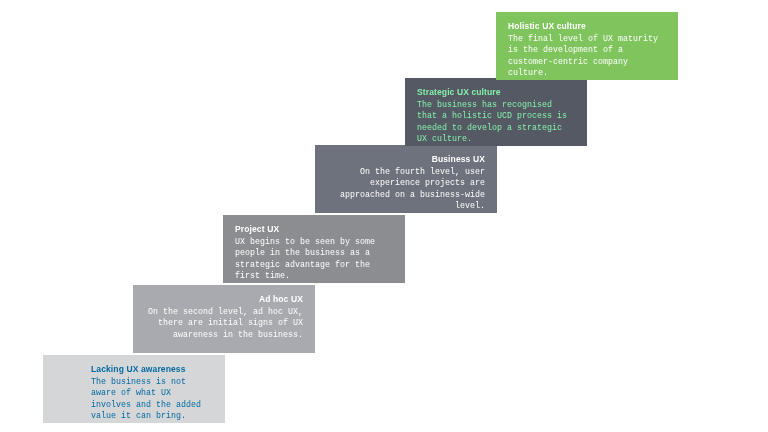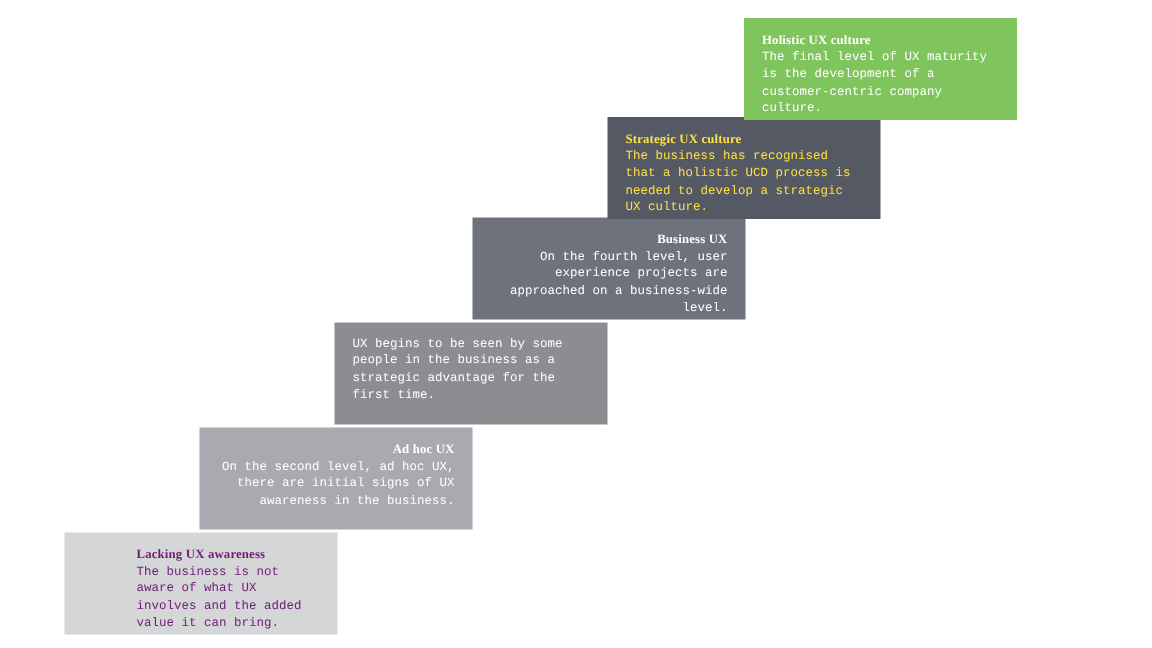--- a/index.html
+++ b/index.html
@@ -28,57 +28,57 @@
     overflow: hidden;
   }
   .step-title {
     display: block;
     font-size: 8.5px;
     font-weight: bold;
     line-height: 11.5px;
     letter-spacing: 0.12px;
     margin: 0 0 0.5px 0;
     white-space: nowrap;
-    font-family: Liberation Serif, serif;
   }
   .step-desc {
     display: block;
     font-size: 8.3px;
     font-weight: normal;
     line-height: 11.4px;
     letter-spacing: 0.02px;
     margin: 0;
     font-family: Liberation Mono, monospace;
   }
 </style>
 </head>
 <body>
 
 <div id="staircase" style="background: rgb(255, 255, 255);">
 
-  <div class="step" style="left: 43px; top: 355px; width: 182px; height: 68px; background: rgb(212, 214, 216); color: #701a75; padding-left: 48px;">
+  <div class="step" style="left: 43px; top: 355px; width: 182px; height: 68px; background: rgb(212, 214, 216); color: #0369a1; padding-left: 48px;">
     <span class="step-title">Lacking UX awareness</span>
     <span class="step-desc">The business is not aware of what UX involves and the added value it can bring.</span>
   </div>
 
   <div class="step" style="left: 133px; top: 285px; width: 182px; height: 68px; background: rgb(168, 170, 175); color: rgb(255, 255, 255); text-align: right;">
     <span class="step-title">Ad hoc UX</span>
     <span class="step-desc">On the second level, ad hoc UX, there are initial signs of UX awareness in the business.</span>
   </div>
 
   <div class="step" style="left: 223px; top: 215px; width: 182px; height: 68px; background: rgb(139, 141, 145); color: rgb(255, 255, 255);">
+    <span class="step-title">Project UX</span>
     <span class="step-desc">UX begins to be seen by some people in the business as a strategic advantage for the first time.</span>
   </div>
 
   <div class="step" style="left: 315px; top: 145px; width: 182px; height: 68px; background: rgb(110, 114, 124); color: rgb(255, 255, 255); text-align: right;">
     <span class="step-title">Business UX</span>
     <span class="step-desc">On the fourth level, user experience projects are approached on a business-wide level.</span>
   </div>
 
-  <div class="step" style="left: 405px; top: 78px; width: 182px; height: 68px; background: rgb(84, 89, 99); color: #fde047;">
+  <div class="step" style="left: 405px; top: 78px; width: 182px; height: 68px; background: rgb(84, 89, 99); color: #86efac;">
     <span class="step-title">Strategic UX culture</span>
     <span class="step-desc">The business has recognised that a holistic UCD process is needed to develop a strategic UX culture.</span>
   </div>
 
   <div class="step" style="left: 496px; top: 12px; width: 182px; height: 68px; background: rgb(128, 196, 94); color: rgb(255, 255, 255);">
     <span class="step-title">Holistic UX culture</span>
     <span class="step-desc">The final level of UX maturity is the development of a customer-centric company culture.</span>
   </div>
 
 </div>

